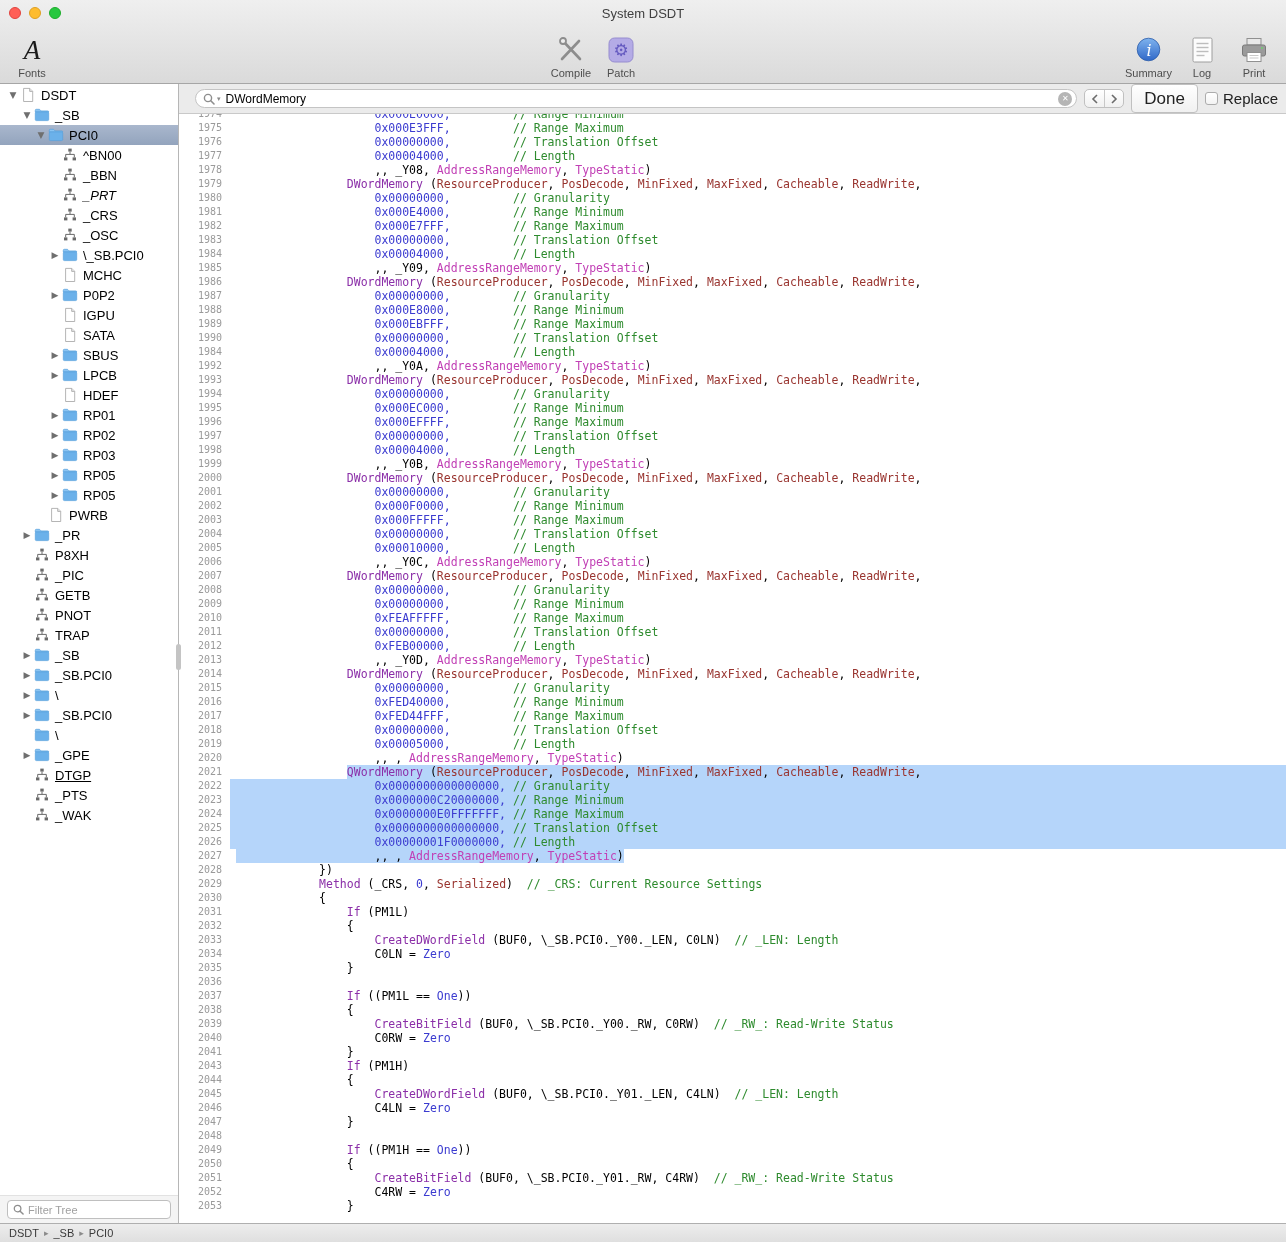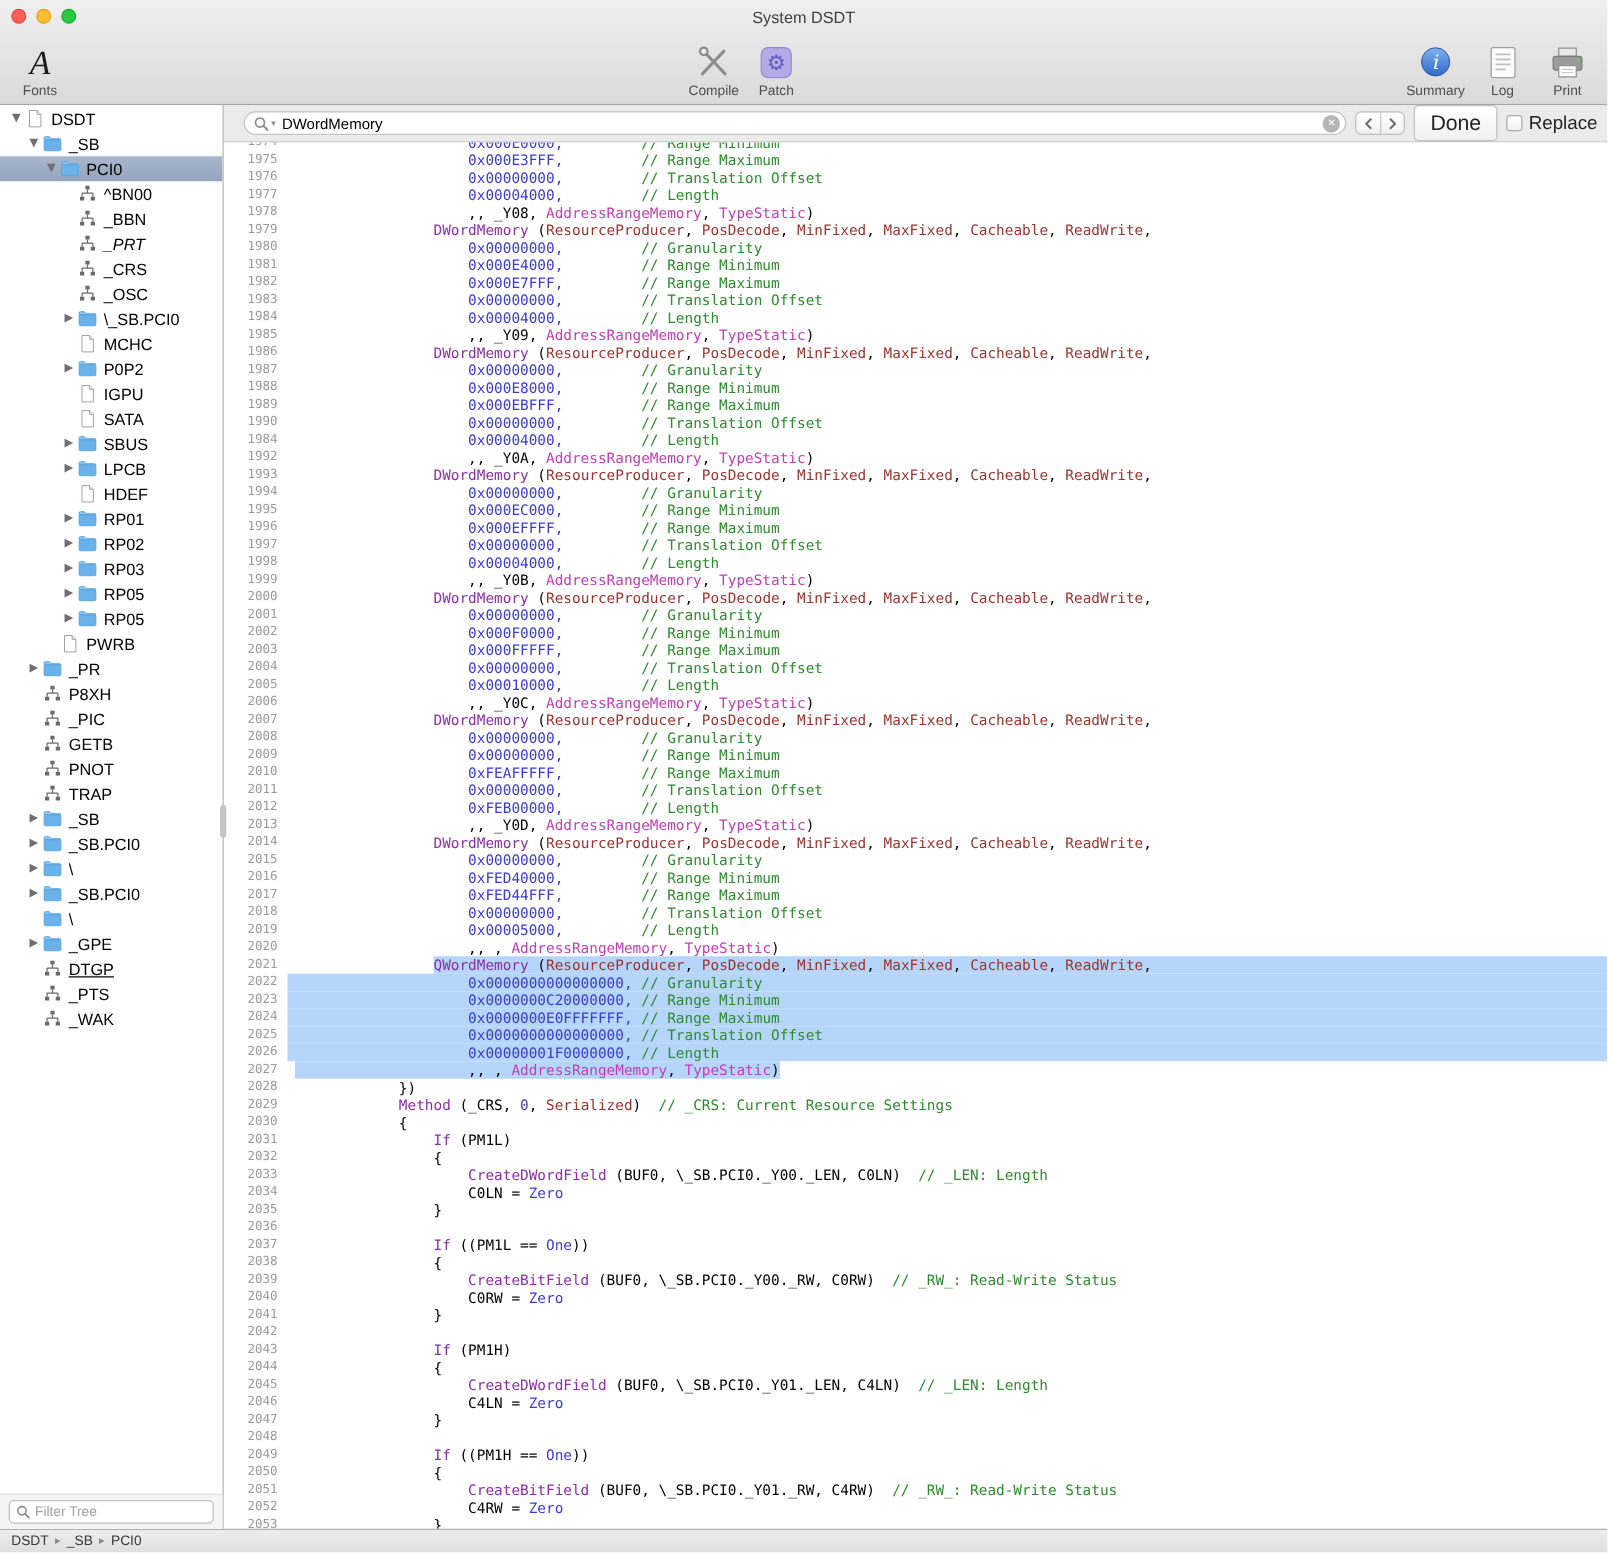--- a/index.html
+++ b/index.html
@@ -1280,24 +1280,20 @@
               </span>
             </div>
             <div class="row">
               <span class="ln">2041</span>
               <span class="ct">
                 <span>                </span>
                 <span class="s-t">}</span>
               </span>
             </div>
             <div class="row">
-              <span class="ln">2042</span>
-              <span class="ct"></span>
-            </div>
-            <div class="row">
               <span class="ln">2043</span>
               <span class="ct">
                 <span>                </span>
                 <span class="s-o">If</span>
                 <span class="s-t"> (PM1H)</span>
               </span>
             </div>
             <div class="row">
               <span class="ln">2044</span>
               <span class="ct">

